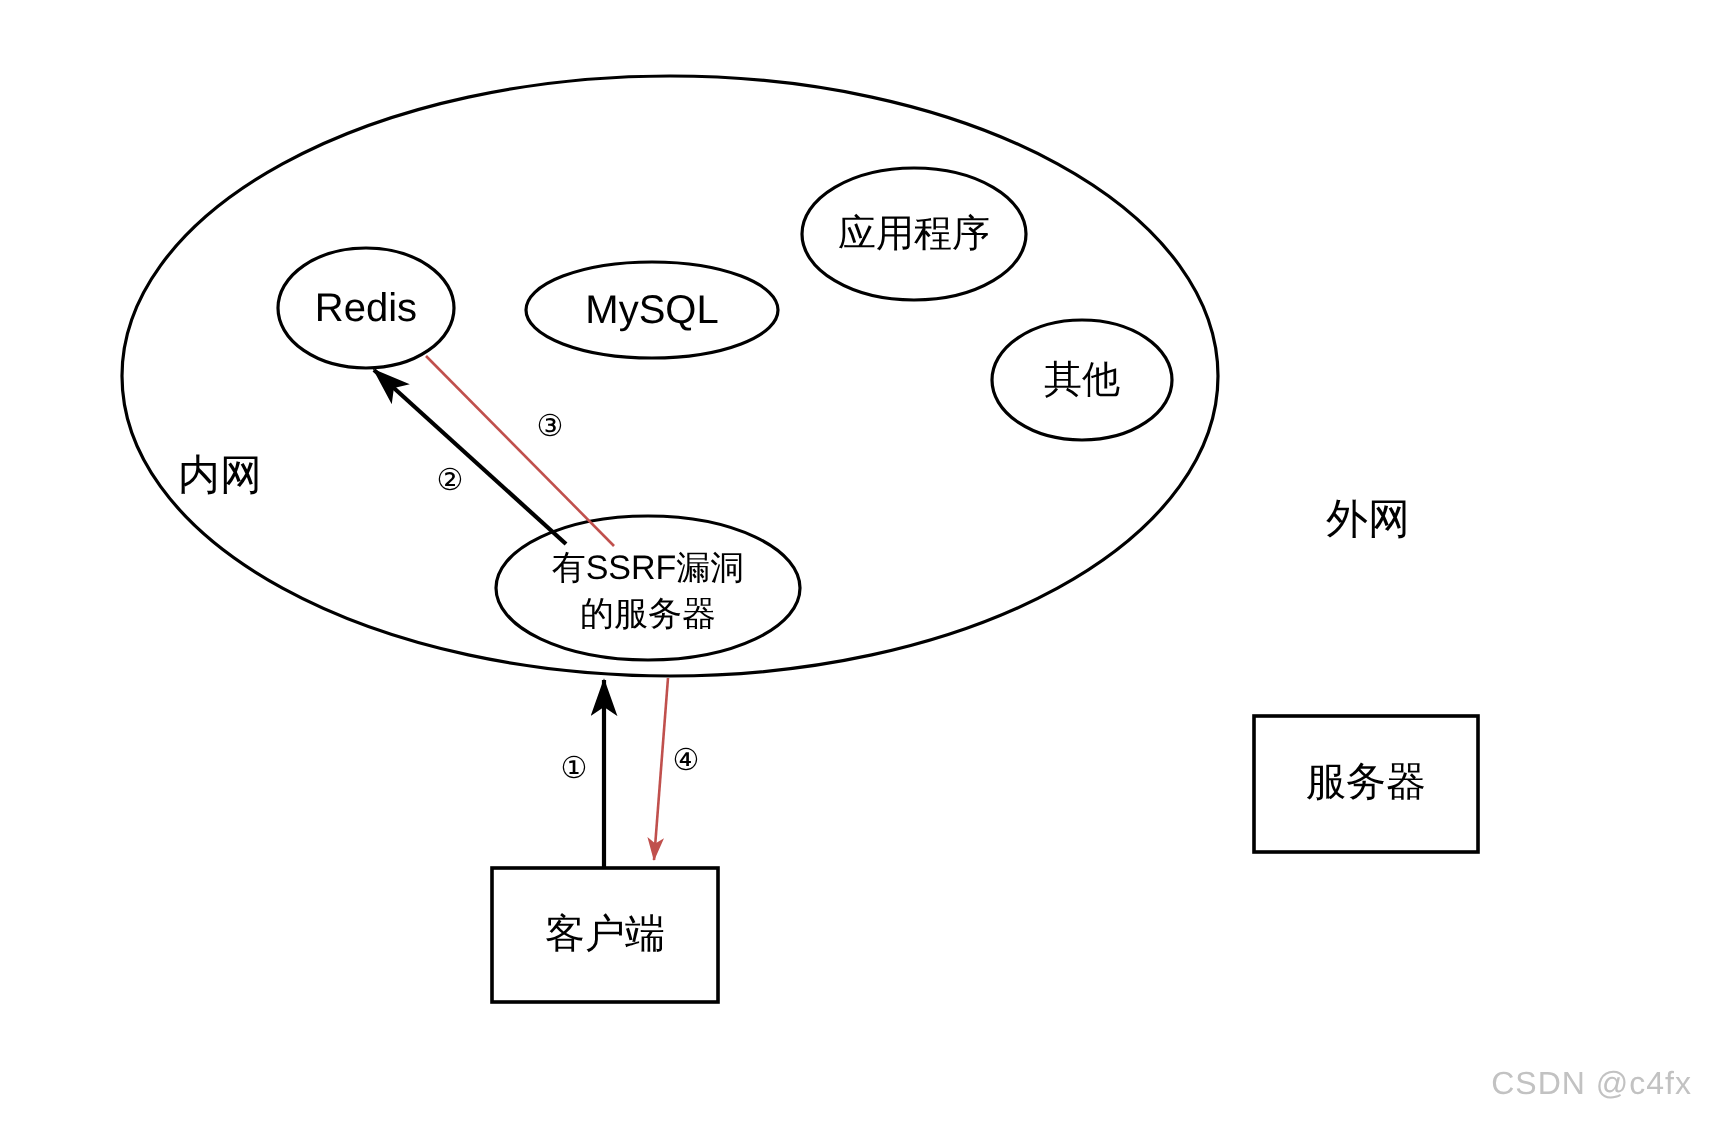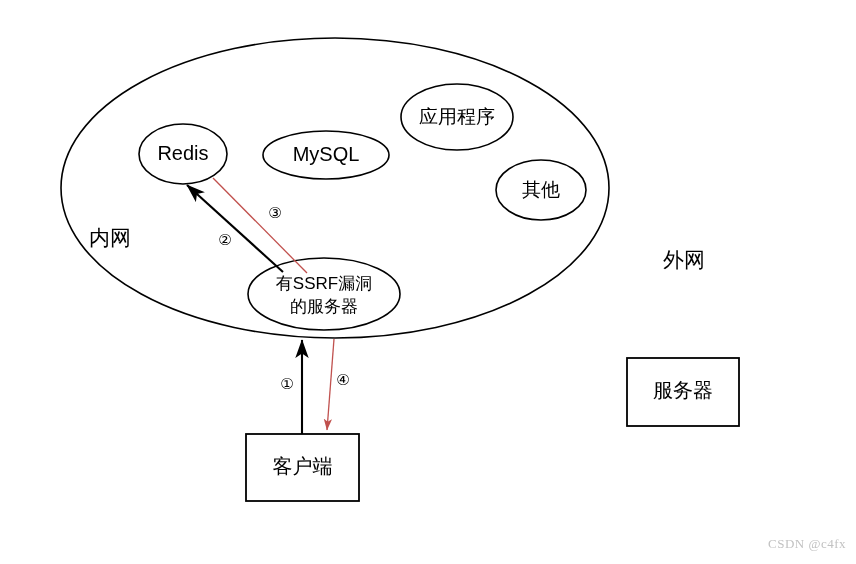--- a/index.html
+++ b/index.html
@@ -44,22 +44,22 @@
     text-anchor: middle;
     dominant-baseline: middle;
   }
   .shape {
     fill: #ffffff;
   }
   .watermark {
     position: absolute;
     right: 10px;
     bottom: 12px;
-    font-family: Liberation Serif, serif;
-    font-size: 13px;
+    font-family: Liberation Sans, sans-serif;
+    font-size: 16px;
     color: #c2c2c2;
     letter-spacing: 0.5px;
     user-select: none;
   }
 </style>
 </head>
 <body>
 
 <div id="canvas">
 

